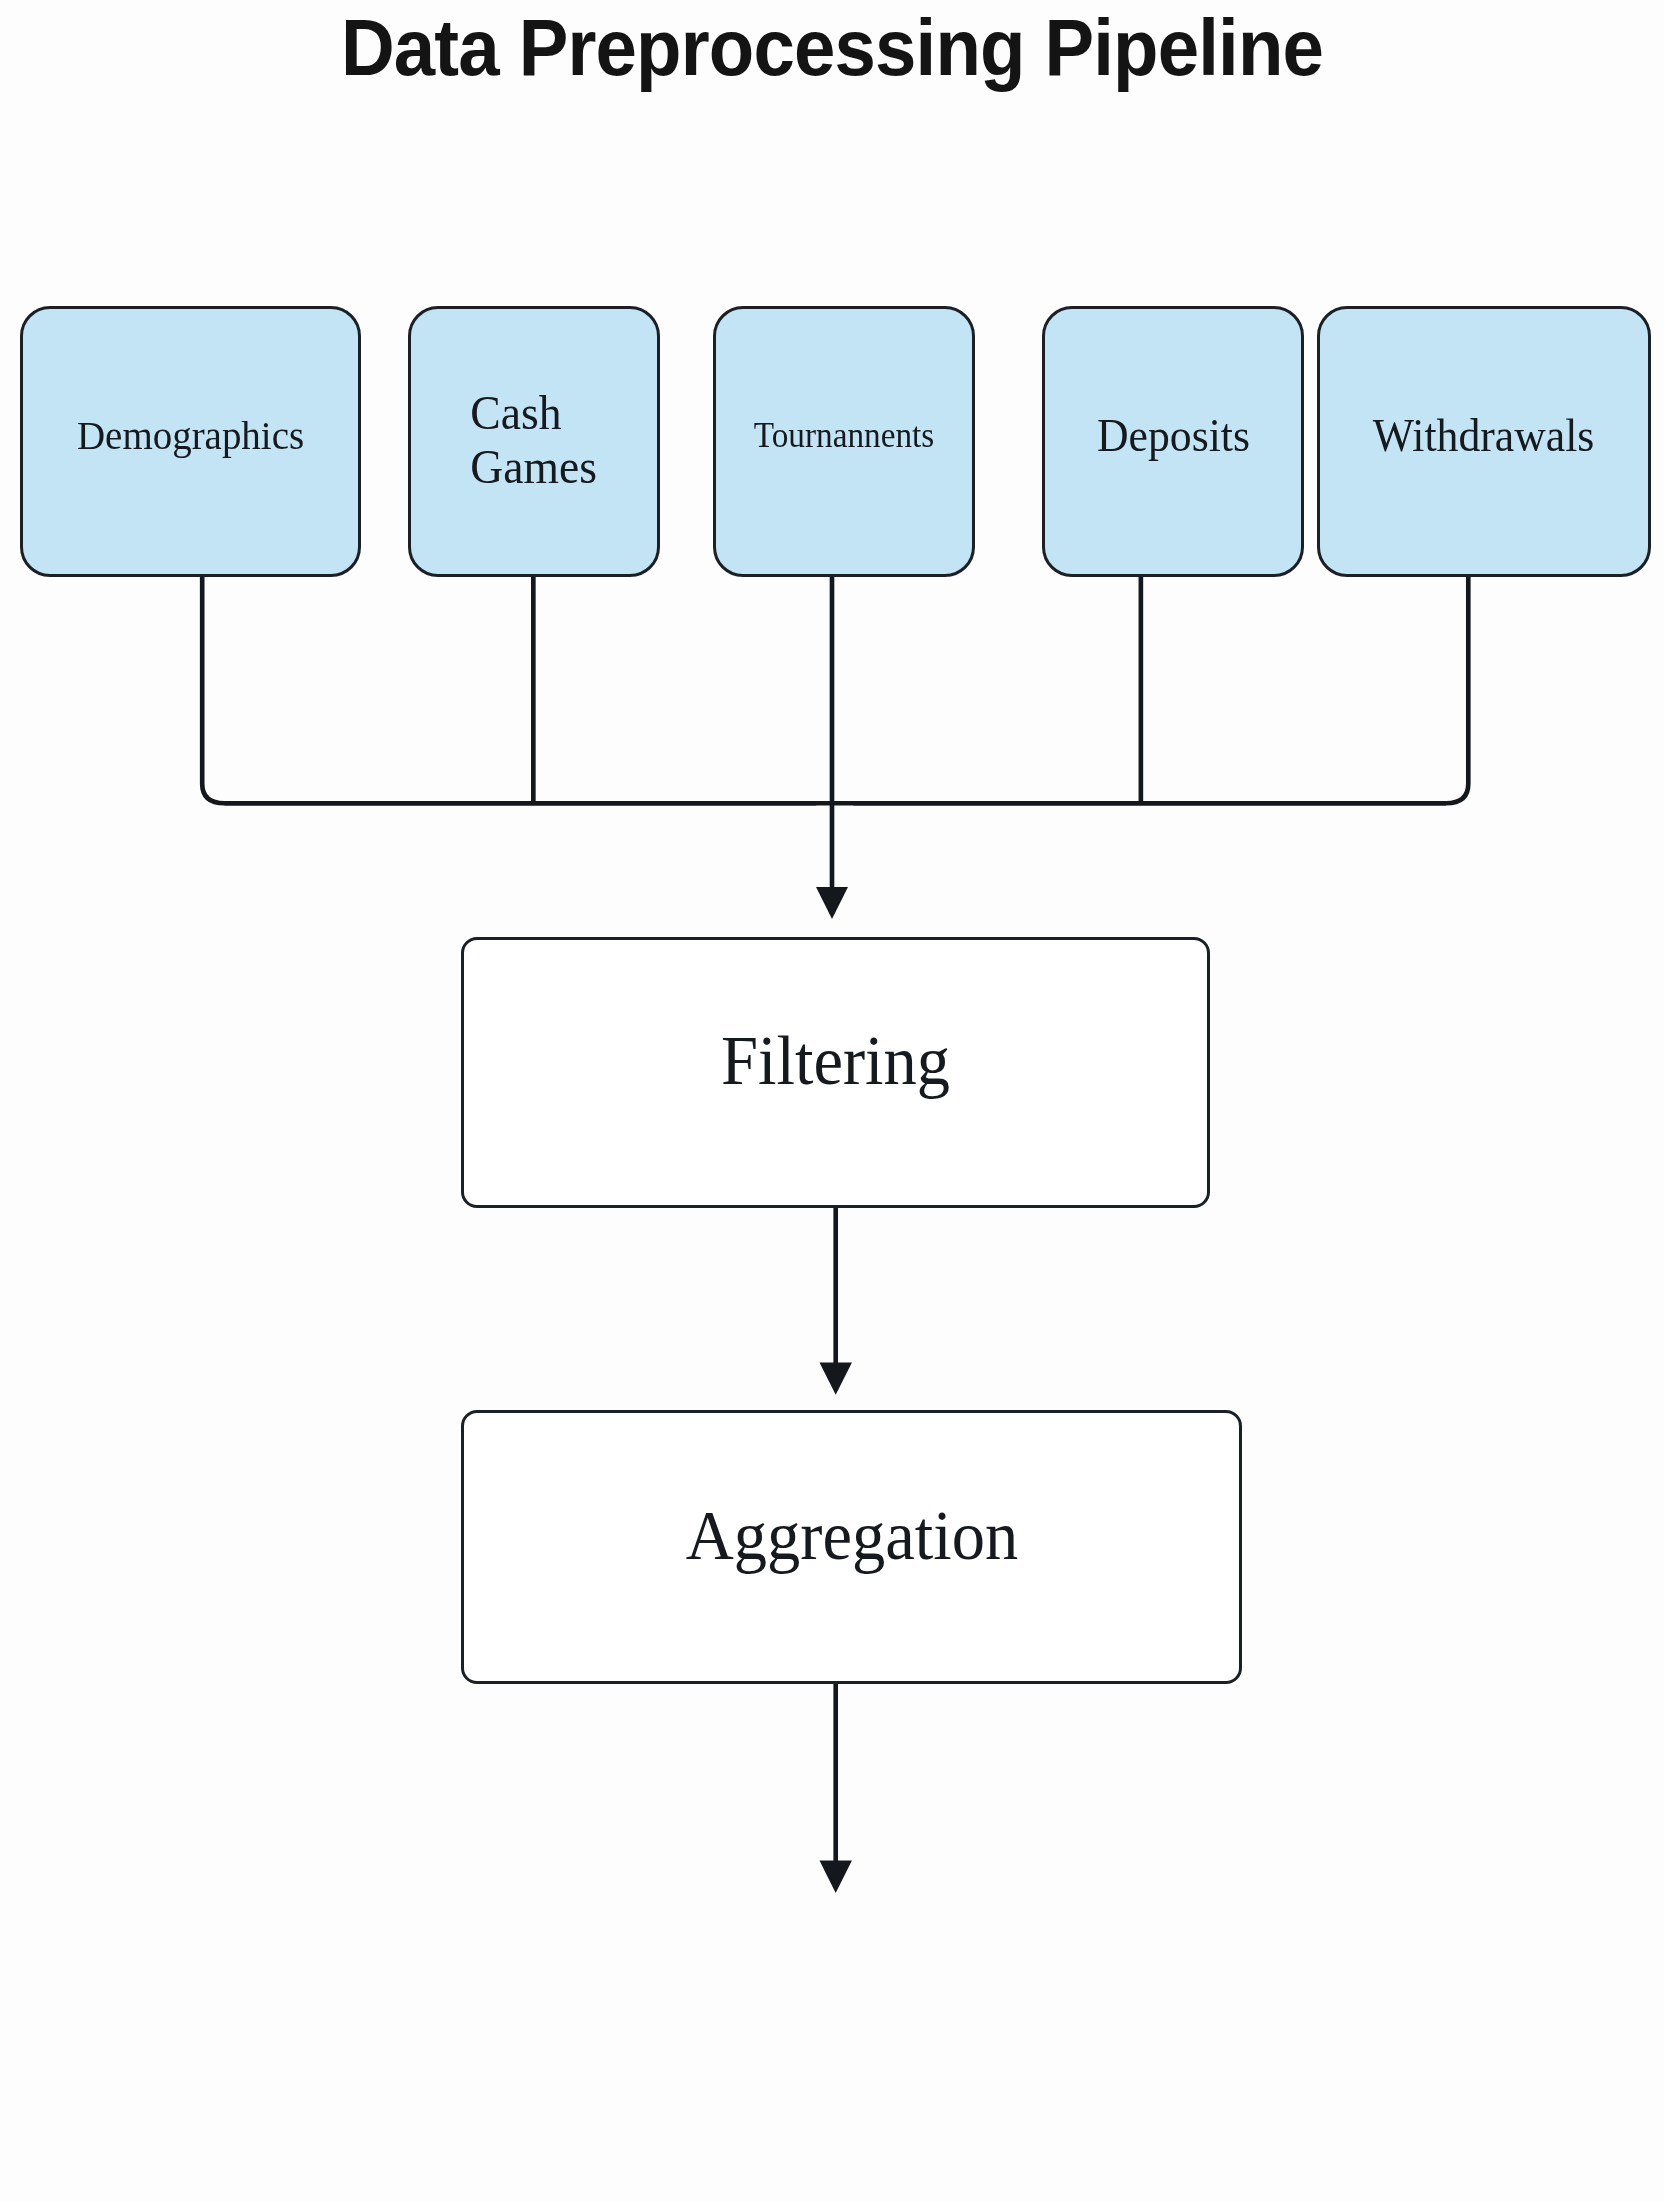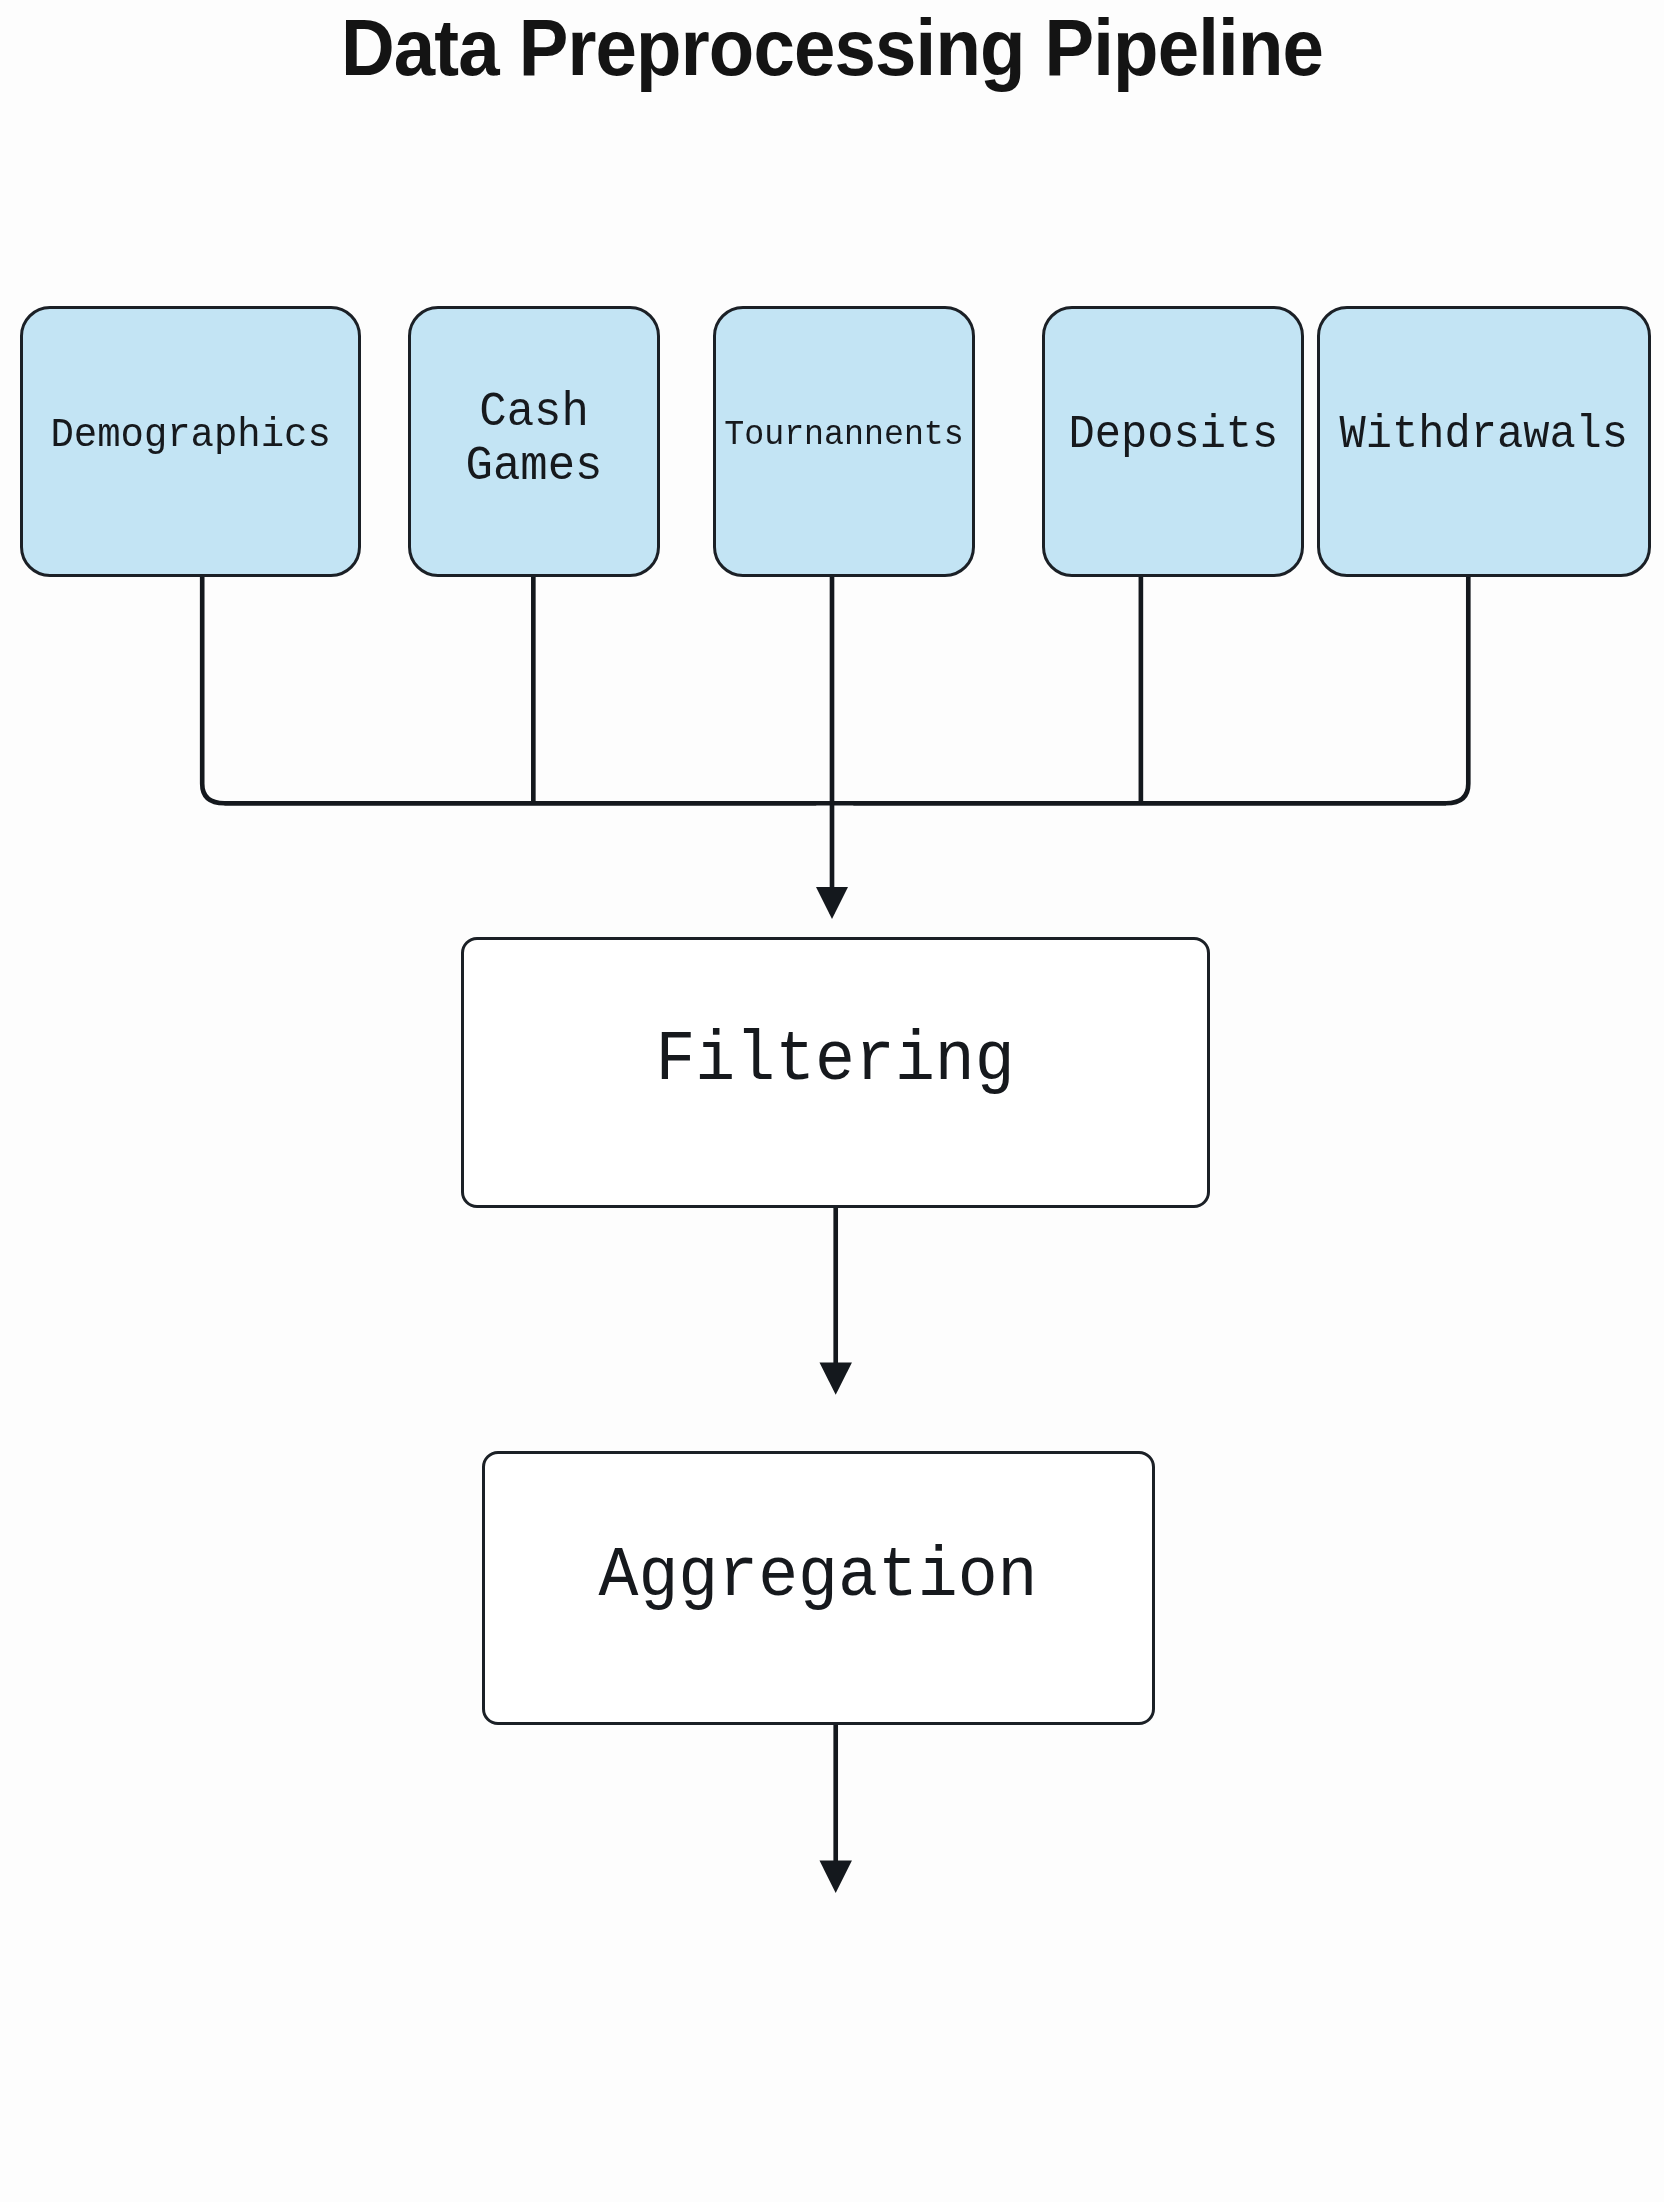--- a/index.html
+++ b/index.html
@@ -48,23 +48,22 @@
 
   
   .node {
     position: absolute;
     box-sizing: border-box;
     border: 3.7px solid #1b2026;
     border-radius: 28px;
     display: flex;
     align-items: center;
     justify-content: center;
-    text-align: center;
     color: #16191d;
-    font-family: Liberation Mono, monospace;
+    font-family: Liberation Serif, serif;
     line-height: 1.12;
   }
   .node.source {
     background: #c3e4f4;
     border-radius: 30px;
   }
   .node.process {
     background: #ffffff;
     border-radius: 16px;
   }
@@ -90,21 +89,21 @@
 
   
   #node-demographics .node-label,
   #node-tournaments .node-label,
   #node-deposits .node-label,
   #node-withdrawals .node-label { margin-top: -11px; }
   #node-cash-games .node-label { margin-top: -3.7px; }
 
   
   #node-filtering   { left: 461px; top: 937px; width: 749px; height: 271px; }
-  #node-aggregation { left: 482px; top: 1410px; width: 673px; height: 274px; margin-top: 41px; }
+  #node-aggregation { left: 461px; top: 1410px; width: 781px; height: 274px; }
   #node-final-merge { left: 461px; top: 1906px; width: 749px; height: 278px; }
 
   .node.process .node-label {
     font-size: 70px;
     margin-top: -22px;
   }
   #node-final-merge .node-label { margin-top: -32px; }
 </style>
 </head>
 <body>

